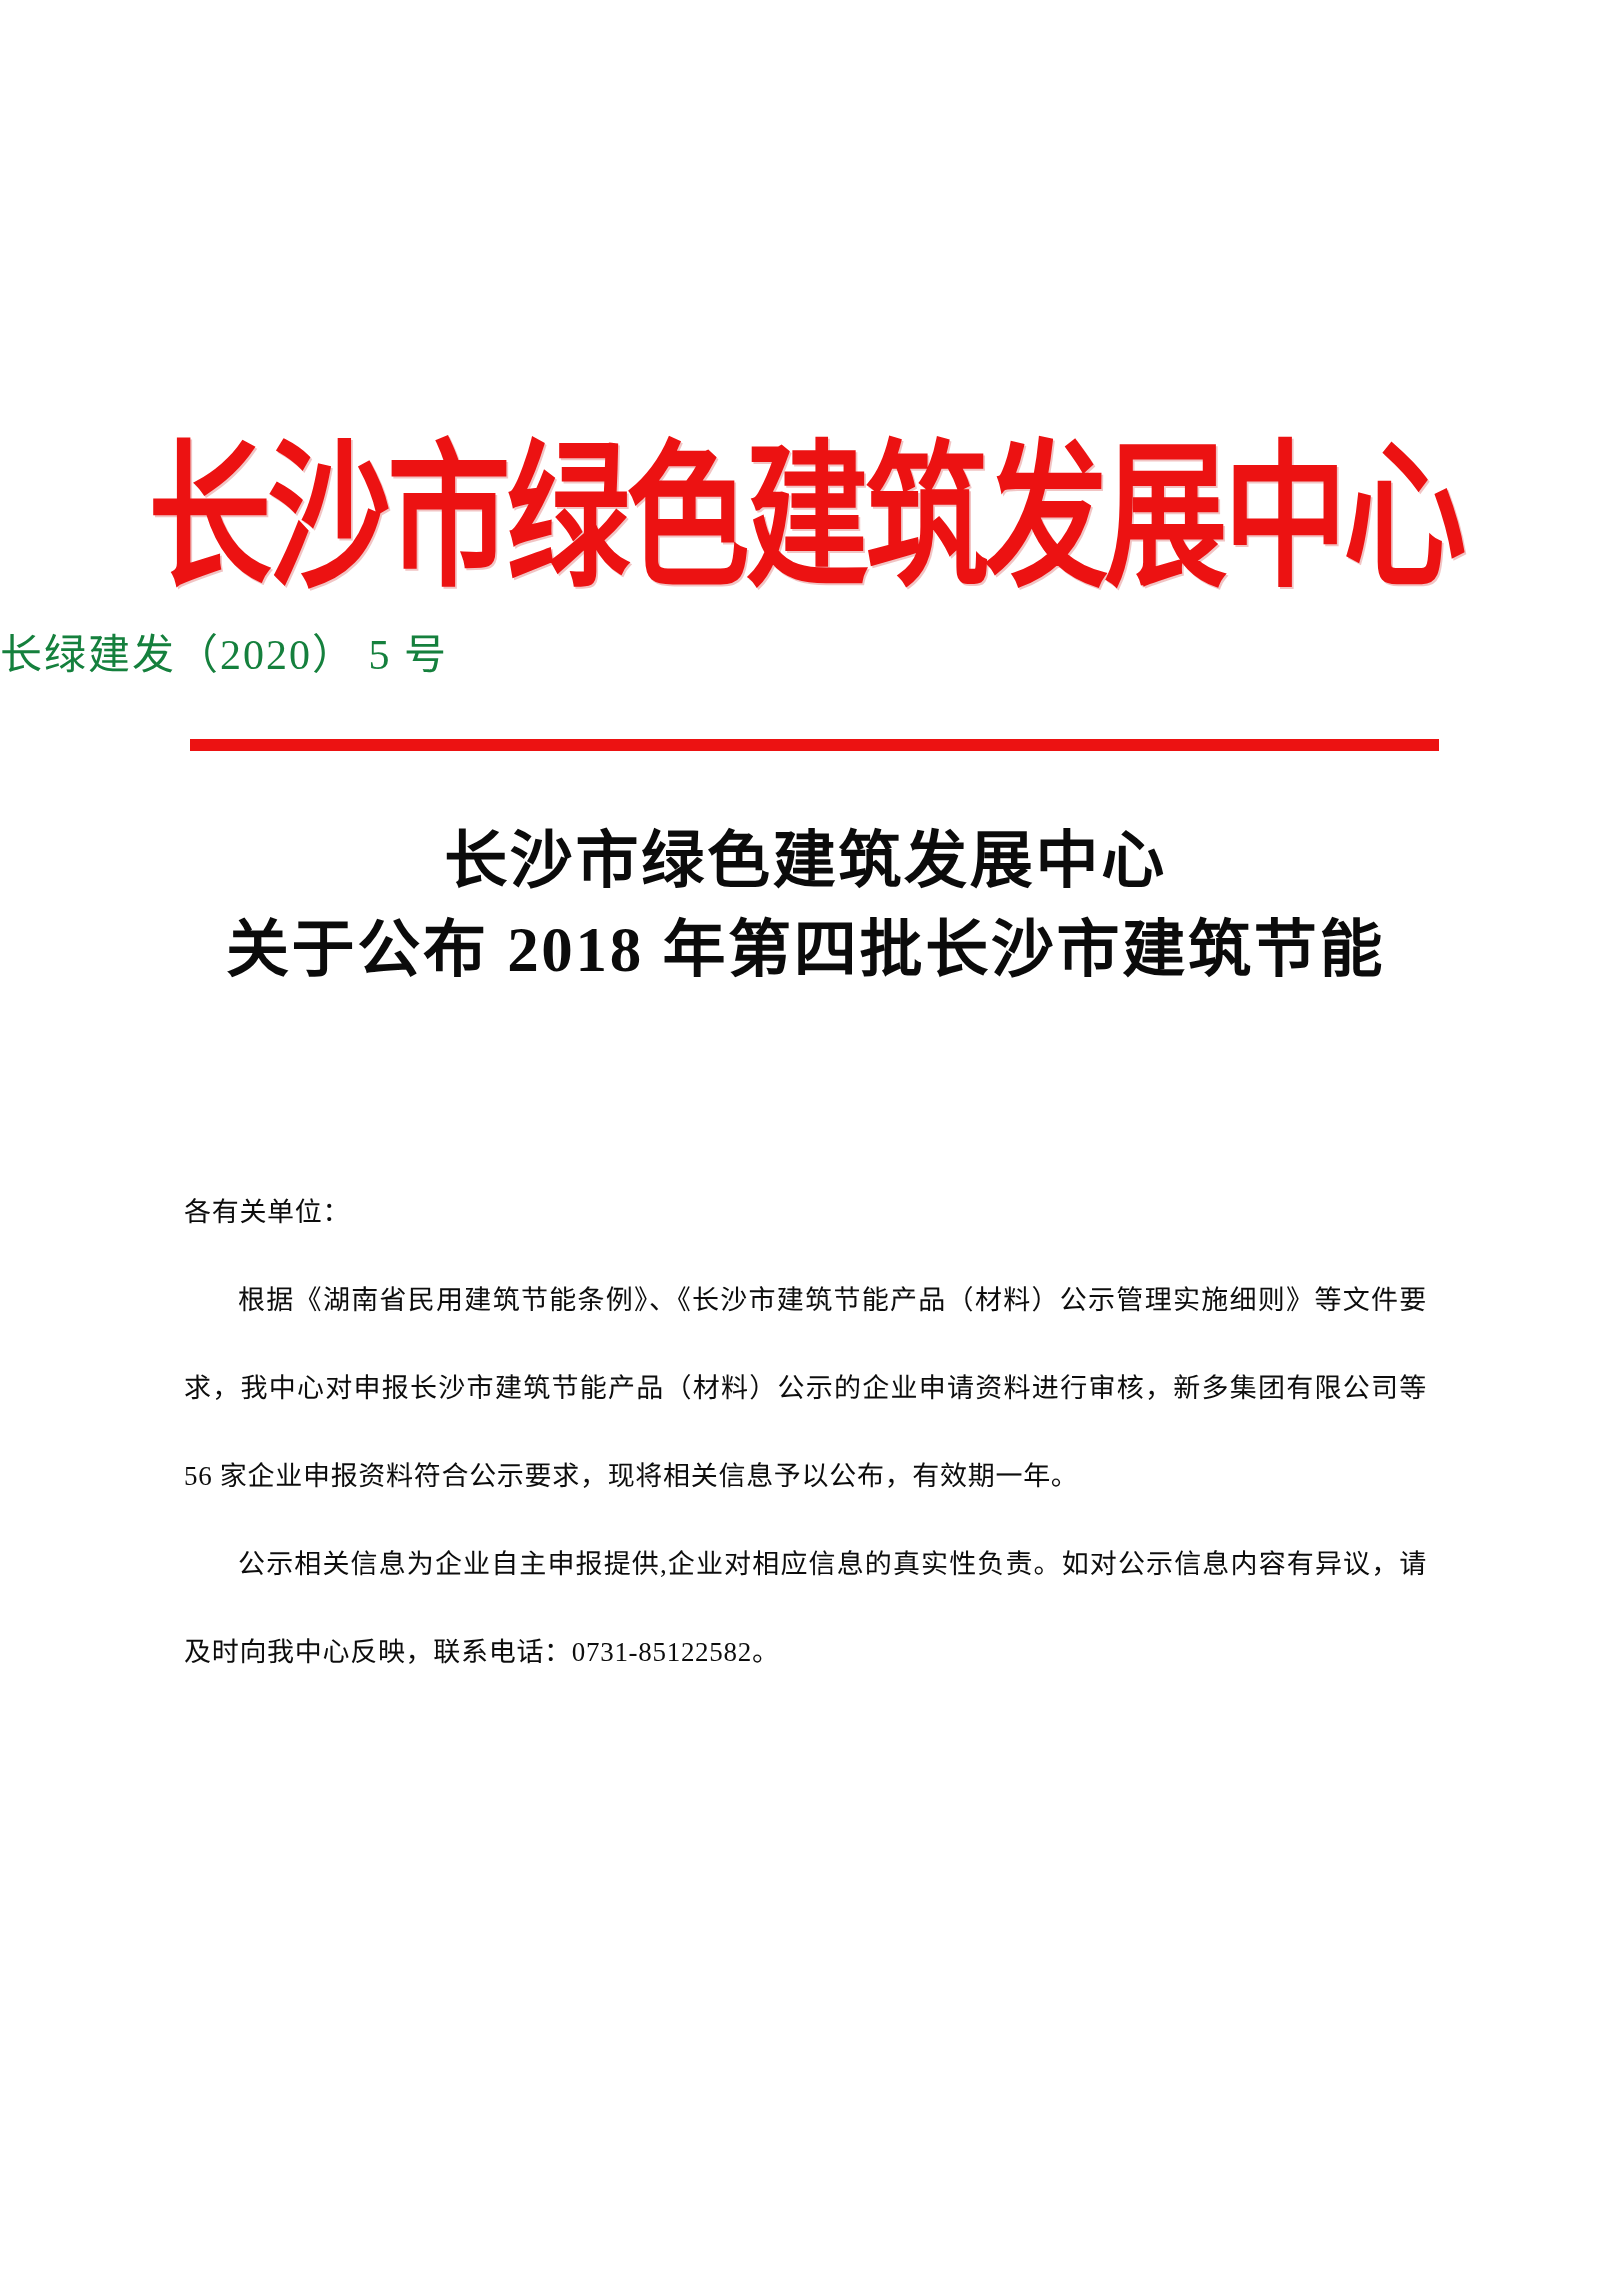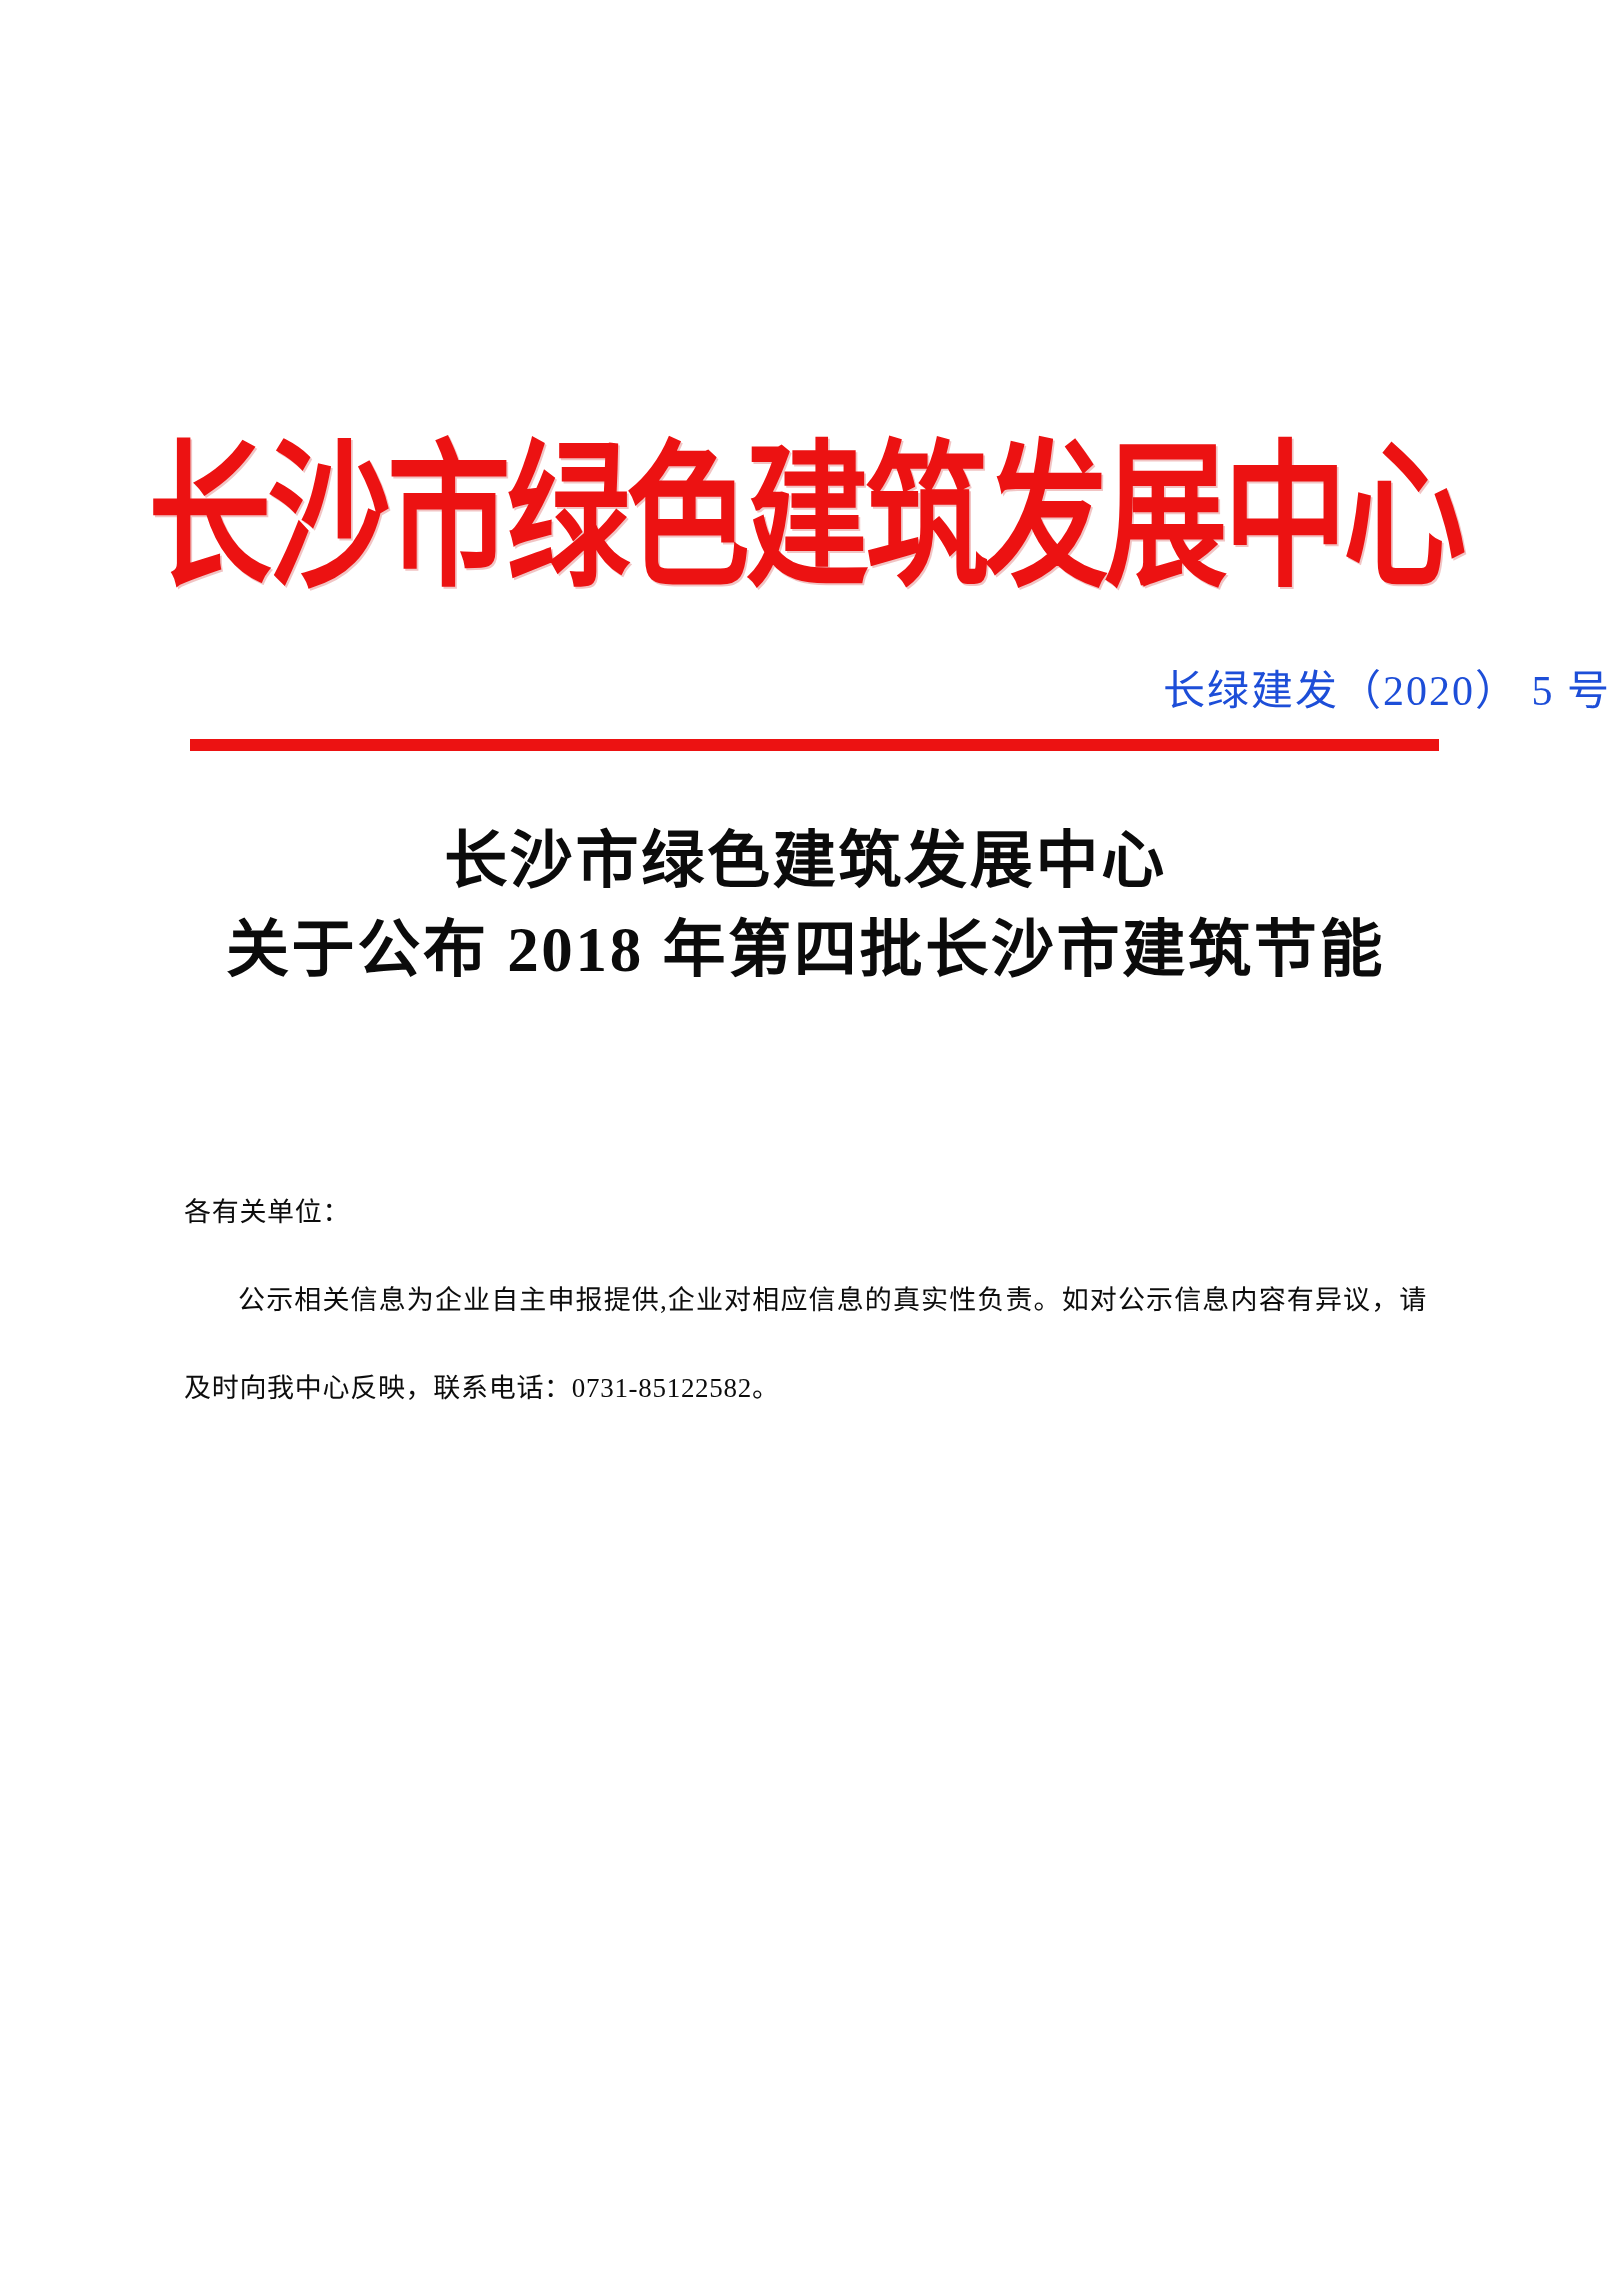--- a/index.html
+++ b/index.html
@@ -38,27 +38,27 @@
     font-weight:700;
     color:var(--accent-red);
     letter-spacing:-4.1px;
     transform:scale(0.92,1.18);
     transform-origin:center top;
     text-shadow:2px 2px 0 rgba(200,20,20,0.25);
   }
 
   .doc-number{
     position:absolute;
-    top:656px;
+    top:620px;
     left:0;
     width:100%;
-    text-align:right;
+    text-align:left;
     font-size:42px;
     letter-spacing:2px;
-    color:#1d4ed8;
+    color:#15803d;
     white-space:nowrap;
   }
 
   .red-rule{
     position:absolute;
     top:739px;
     left:190px;
     width:1249px;
     height:12.3px;
     background:var(--accent-red);
@@ -123,19 +123,20 @@
     <div class="red-rule"></div>
   </header>
 
   <section class="notice-title">
     <div>长沙市绿色建筑发展中心</div>
     <div>关于公布 2018 年第四批长沙市建筑节能</div>
   </section>
 
   <section class="doc-body">
     <p class="salutation">各有关单位：</p>
+    <p class="para">根据《湖南省民用建筑节能条例》、《长沙市建筑节能产品（材料）公示管理实施细则》等文件要求，我中心对申报长沙市建筑节能产品（材料）公示的企业申请资料进行审核，新多集团有限公司等 56 家企业申报资料符合公示要求，现将相关信息予以公布，有效期一年。</p>
     <p class="para">公示相关信息为企业自主申报提供,企业对相应信息的真实性负责。如对公示信息内容有异议，请及时向我中心反映，联系电话：0731-85122582。</p>
   </section>
 
   <div class="page-number">— 1 —</div>
 
 </div>
 
 
 </body></html>

